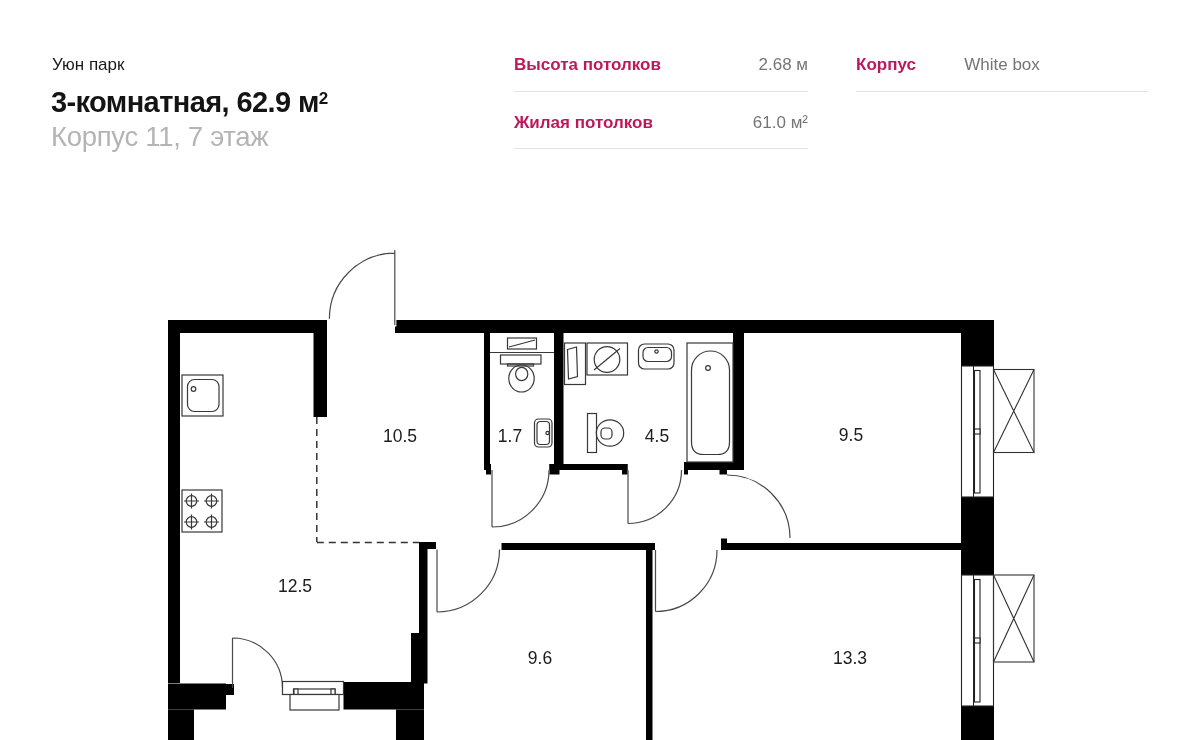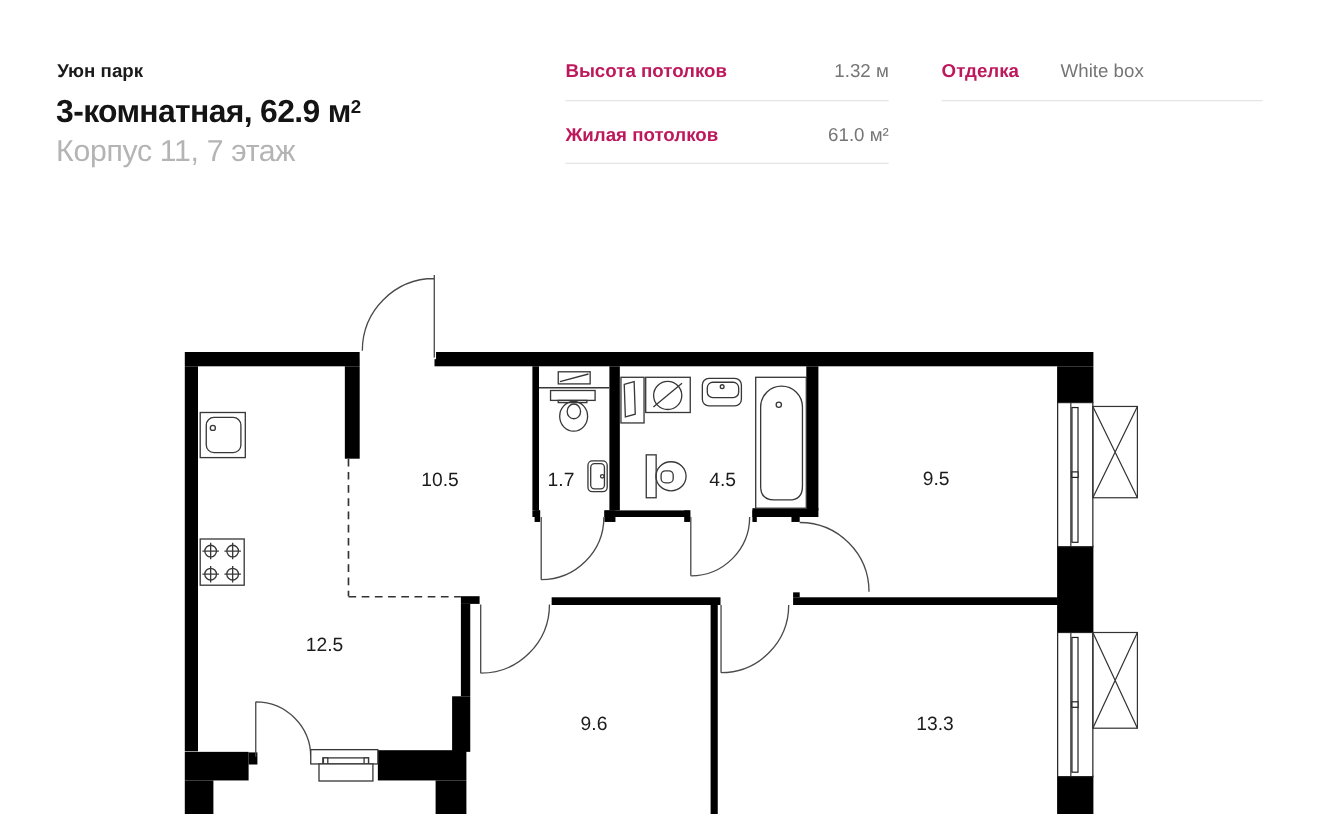--- a/index.html
+++ b/index.html
@@ -5,39 +5,39 @@
 html,body{margin:0;padding:0;background:#fff;}
 body{width:1200px;height:740px;position:relative;font-family:"Liberation Sans",sans-serif;overflow:hidden;}
 .abs{position:absolute;}
 .lbl{font-weight:700;font-size:17px;color:#be185d;}
 .val{font-size:17px;color:#757575;}
 .rule{position:absolute;height:1px;background:#e2e2e2;}
 </style>
 </head>
 <body>
 
-<div class="abs" style="left:52px;top:55px;font-size:17px;font-weight:700;color:#1a1a1a;">Уюн парк</div>
+<div class="abs" style="left:52px;top:55px;font-size:17px;font-weight:400;color:#1a1a1a;">Уюн парк</div>
 
 <div class="abs" style="left:51px;top:85.5px;font-size:29px;font-weight:700;color:#141414;letter-spacing:-0.6px;">3-комнатная, 62.9 м<span style="font-size:17px;vertical-align:8px;">2</span></div>
 
 <div class="abs" style="left:51px;top:120.5px;font-size:27.5px;font-weight:400;color:#b4b4b4;letter-spacing:-0.3px;">Корпус 11, 7 этаж</div>
 
 <div class="abs lbl" style="left:514px;top:55px;">Высота потолков</div>
 
-<div class="abs val" style="left:514px;top:55px;width:294px;text-align:right;">1.32 м</div>
+<div class="abs val" style="left:514px;top:55px;width:294px;text-align:right;">2.68 м</div>
 
 <div class="rule" style="left:514px;top:91px;width:294px;"></div>
 
 <div class="abs lbl" style="left:514px;top:113px;">Жилая потолков</div>
 
 <div class="abs val" style="left:514px;top:113px;width:294px;text-align:right;">61.0 м²</div>
 
 <div class="rule" style="left:514px;top:148px;width:294px;"></div>
 
-<div class="abs lbl" style="left:856px;top:55px;">Отделка</div>
+<div class="abs lbl" style="left:856px;top:55px;">Корпус</div>
 
 <div class="abs val" style="left:856px;top:55px;width:292px;text-align:center;">White box</div>
 
 <div class="rule" style="left:856px;top:91px;width:292px;"></div>
 
 <svg class="abs" style="left:0;top:0;" width="1200" height="740" viewBox="0 0 1200 740">
 <g fill="#000" stroke="none">
 
 <rect x="168" y="320" width="159" height="13"></rect>
 

